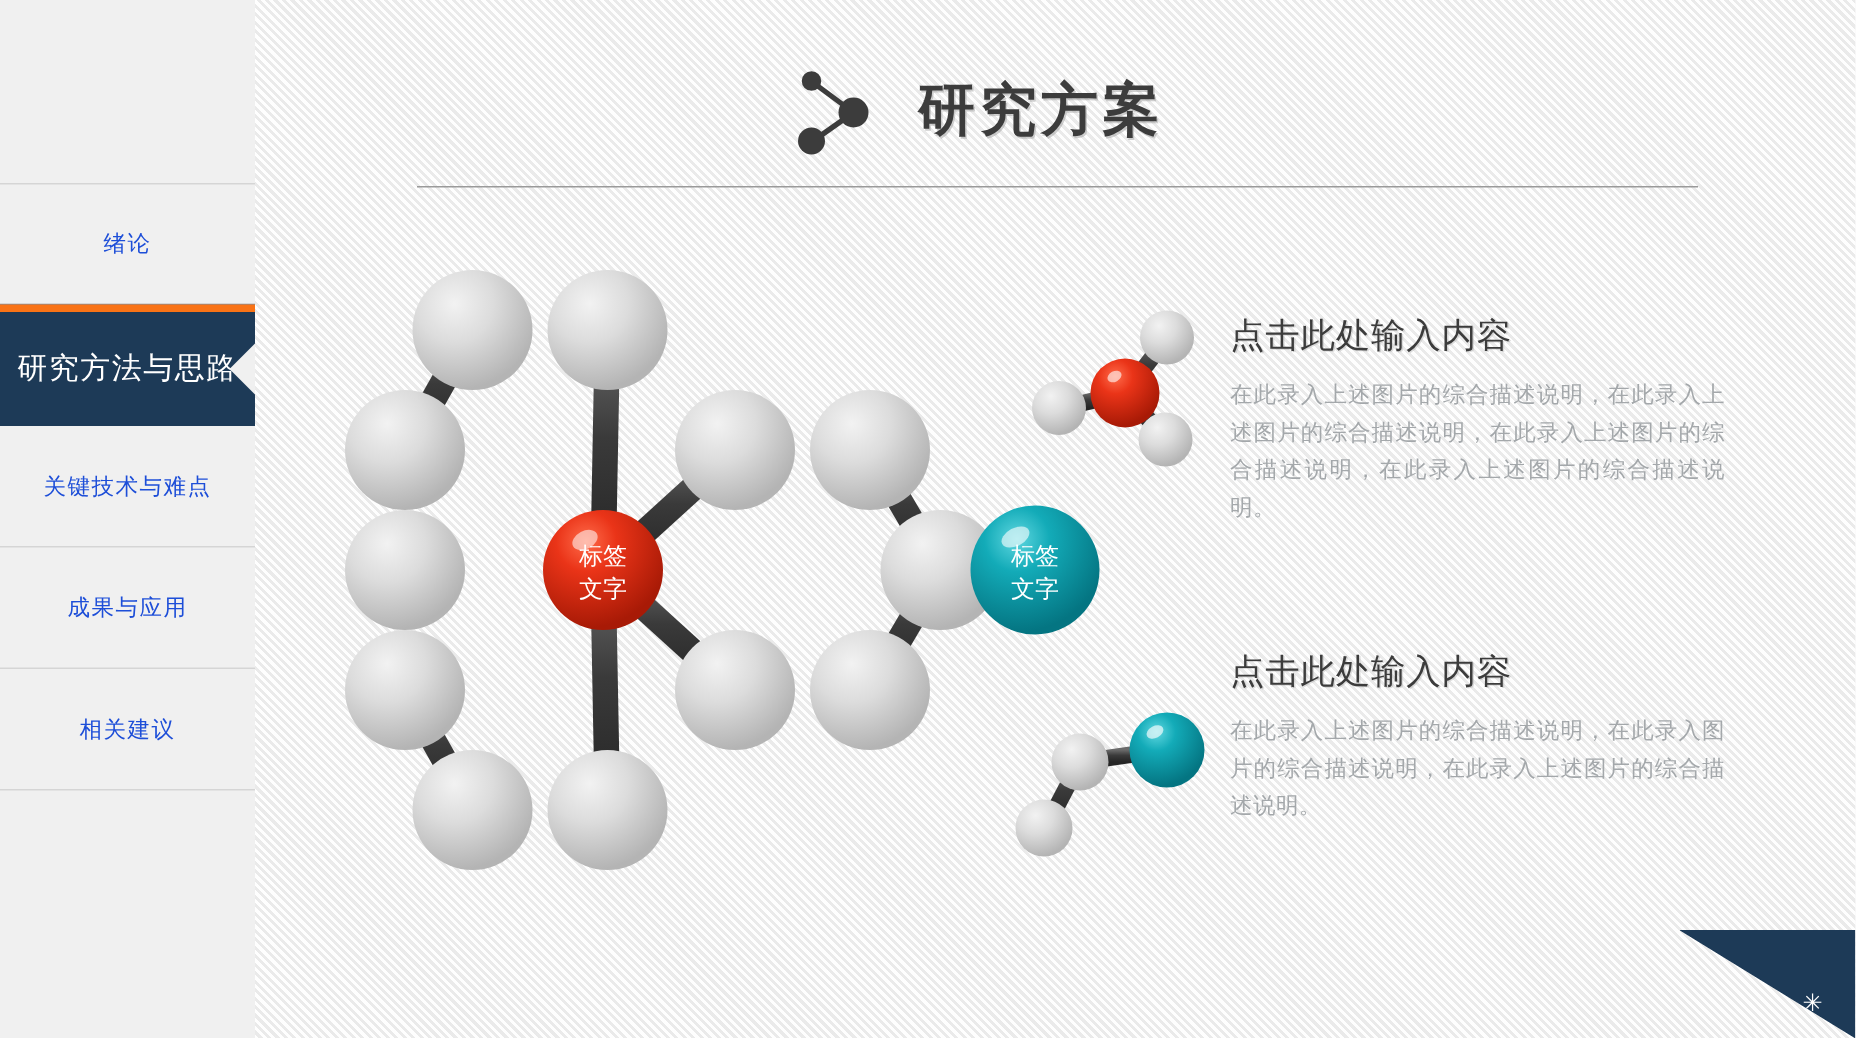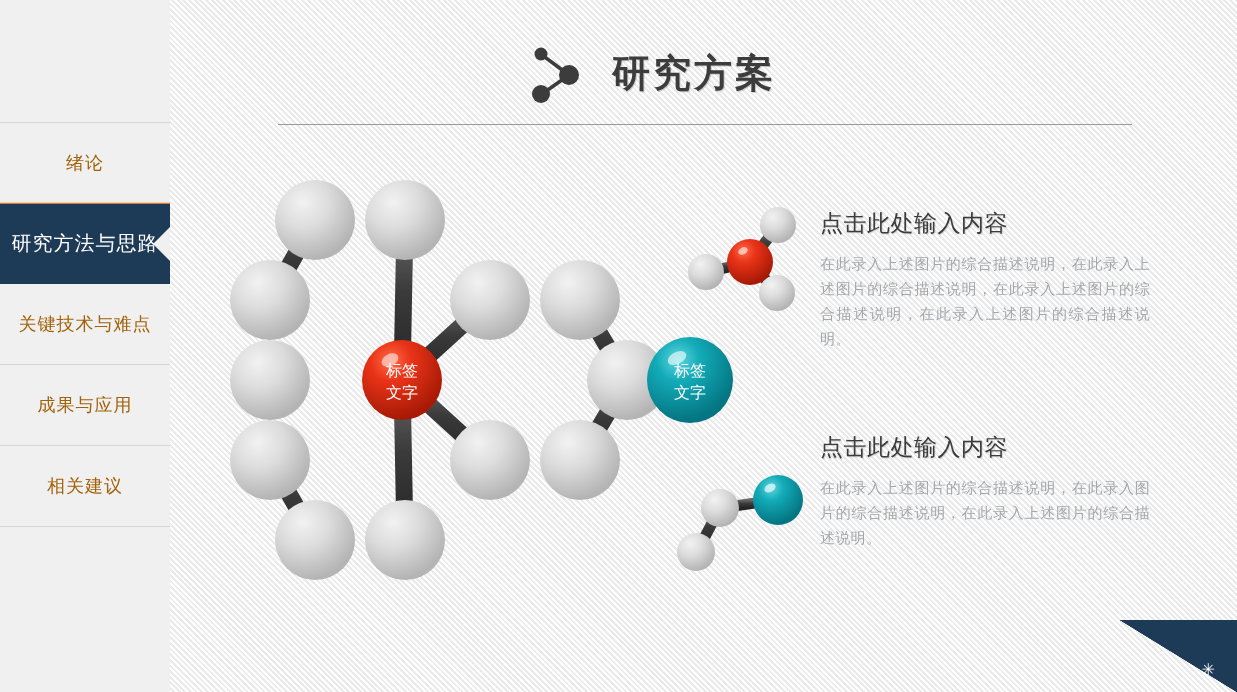--- a/index.html
+++ b/index.html
@@ -26,31 +26,31 @@
   
   #sidebar {
     position:absolute; left:0; top:0;
     width:170px; height:692px;
     background:#f0f0f0;
   }
   .nav-item {
     position:absolute; left:0;
     width:170px; height:81px;
     display:flex; align-items:center; justify-content:center;
-    font-size:18px; color:#a16207;
+    font-size:15px; color:#1d4ed8;
     letter-spacing:1px;
     border-bottom:1px solid #d5d5d5;
     white-space:nowrap;
   }
   .nav-item.first { border-top:1px solid #d5d5d5; }
   .nav-item.active {
     background:#1d3a57;
     color:#ffffff;
     border-bottom:1px solid #1d3a57;
-    border-top:1px solid #f97316;
+    border-top:5px solid #f97316;
     font-size:20px;
   }
   
   .nav-item.active .notch {
     position:absolute; right:0; top:50%;
     transform:translateY(-50%);
     width:0; height:0;
     border-top:17px solid transparent;
     border-bottom:17px solid transparent;
     border-right:17px solid #f0f0f0;

